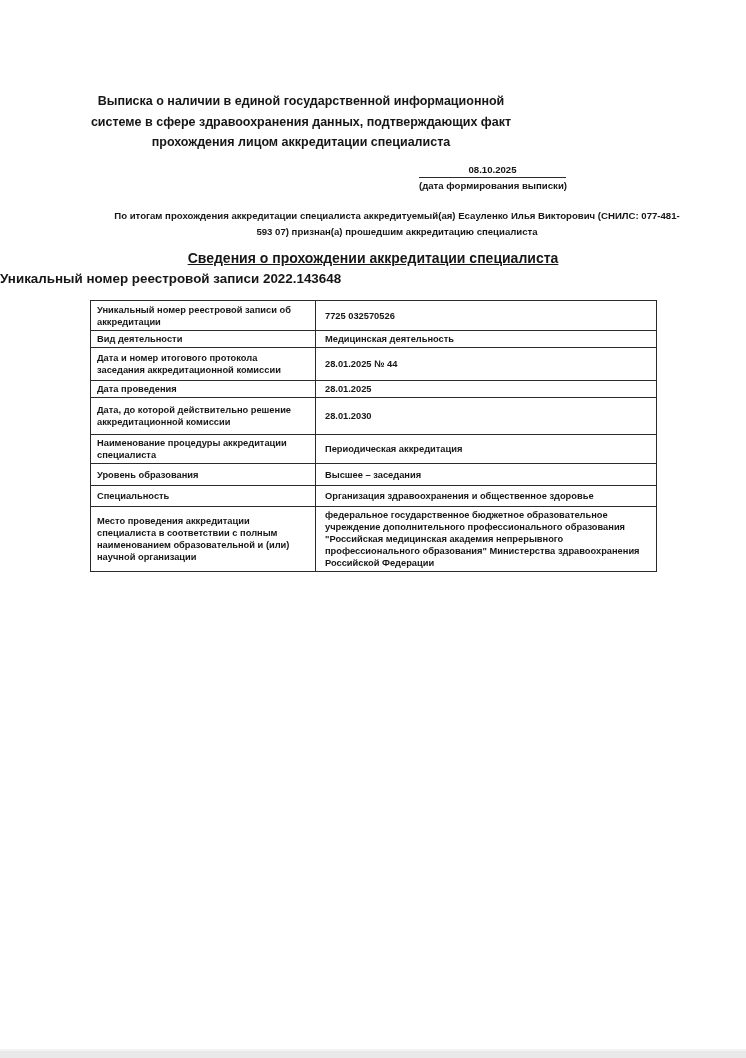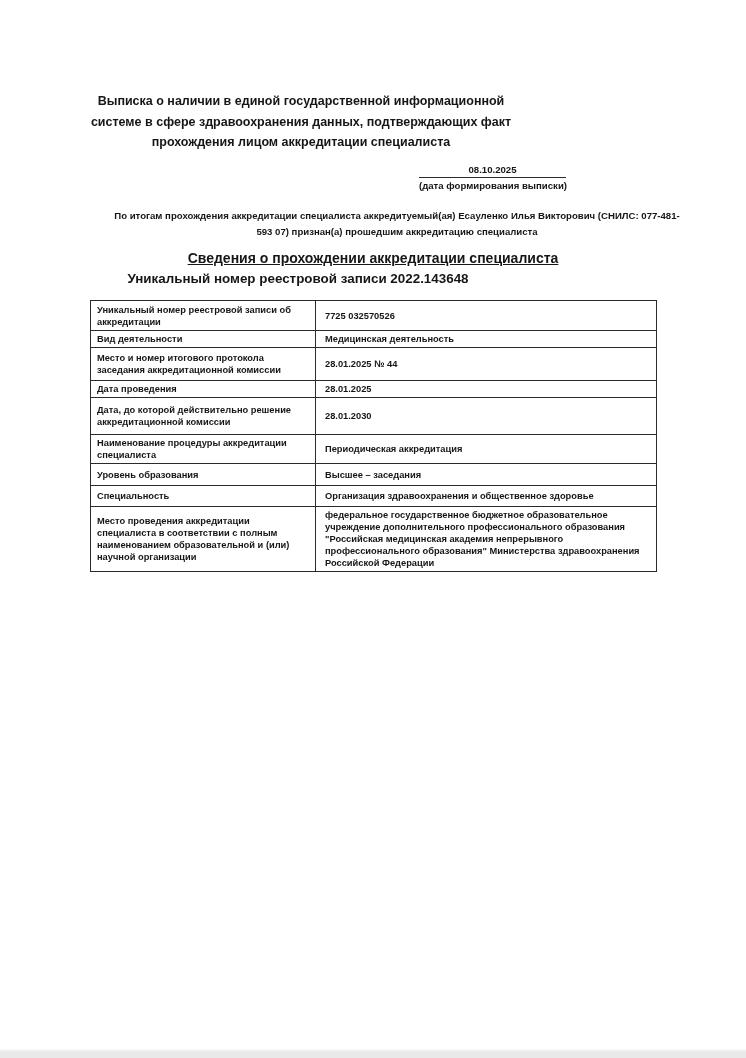--- a/index.html
+++ b/index.html
@@ -37,21 +37,21 @@
   }
 
   .section-heading {
     position: absolute; top: 252px; left: 0; width: 746px;
     text-align: center; font-weight: bold; text-decoration: underline;
     font-size: 14px; line-height: 13px; color: #161616;
   }
 
   .registry-heading {
     position: absolute; top: 271px; left: 0; width: 596px;
-    text-align: center; font-weight: bold;
+    text-align: left; font-weight: bold;
     font-size: 13.4px; line-height: 16px; color: #161616;
   }
 
   table.acc-table {
     position: absolute; top: 300px; left: 90px;
     width: 566px; border-collapse: collapse; table-layout: fixed; border-radius: 16px;
   }
   .acc-table td {
     border: 1.3px solid #2b2b2b;
     font-weight: bold; font-size: 9.3px; line-height: 12px;
@@ -105,21 +105,21 @@
     <tbody>
       <tr>
         <td class="c-label">Уникальный номер реестровой записи об аккредитации</td>
         <td class="c-value">7725 032570526</td>
       </tr>
       <tr>
         <td class="c-label">Вид деятельности</td>
         <td class="c-value">Медицинская деятельность</td>
       </tr>
       <tr>
-        <td class="c-label">Место и номер итогового протокола заседания аккредитационной комиссии</td>
+        <td class="c-label">Дата и номер итогового протокола заседания аккредитационной комиссии</td>
         <td class="c-value">28.01.2025 № 44</td>
       </tr>
       <tr>
         <td class="c-label">Дата проведения</td>
         <td class="c-value">28.01.2025</td>
       </tr>
       <tr>
         <td class="c-label">Дата, до которой действительно решение аккредитационной комиссии</td>
         <td class="c-value">28.01.2030</td>
       </tr>

